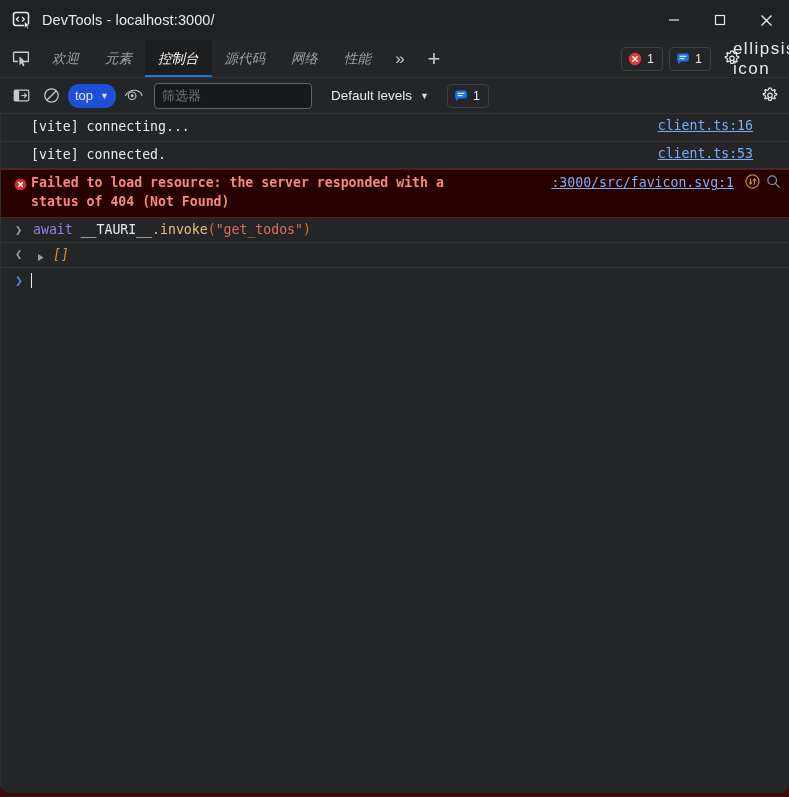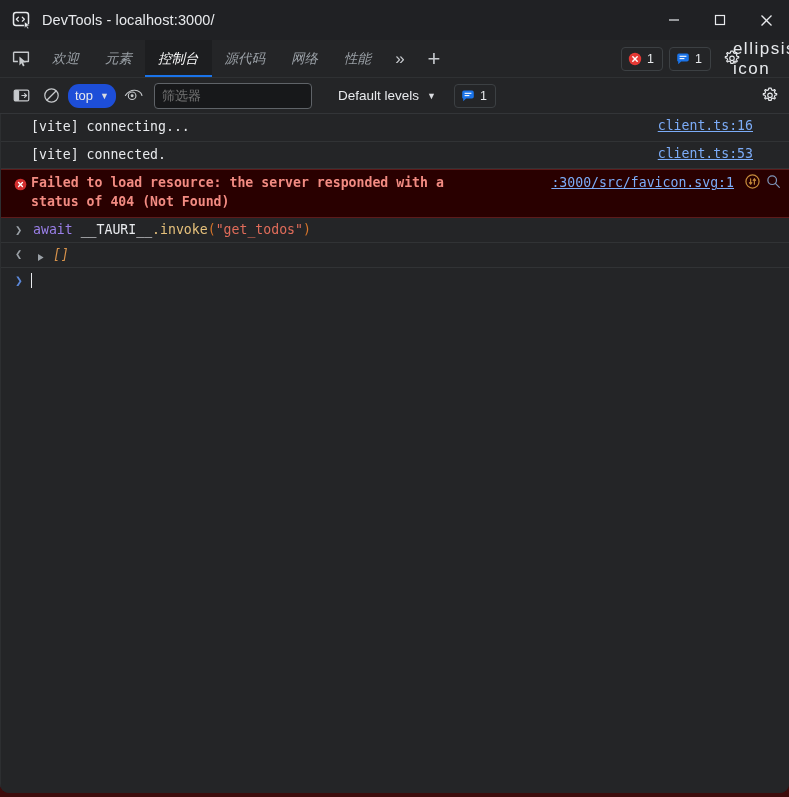--- a/index.html
+++ b/index.html
@@ -140,21 +140,21 @@
     border: 1px solid #5f6368;
     border-radius: 4px;
     color: #9aa0a6;
     font-size: 13px;
     padding: 0 7px;
     outline: none;
     font-family: "Liberation Sans", sans-serif;
   }
   #lvl-select {
     display: flex; align-items: center; gap: 8px;
-    margin-left: 18px;
+    margin-left: 11px;
     height: 24px; padding: 0 4px;
     color: #e8eaed; font-size: 13.5px;
   }
   #msg-badge {
     display: flex; align-items: center; gap: 5px;
     height: 24px; padding: 0 8px 0 6px;
     margin-left: 10px;
     border: 1px solid #3c4043;
     border-radius: 4px;
     color: #e8eaed; font-size: 12.5px;

